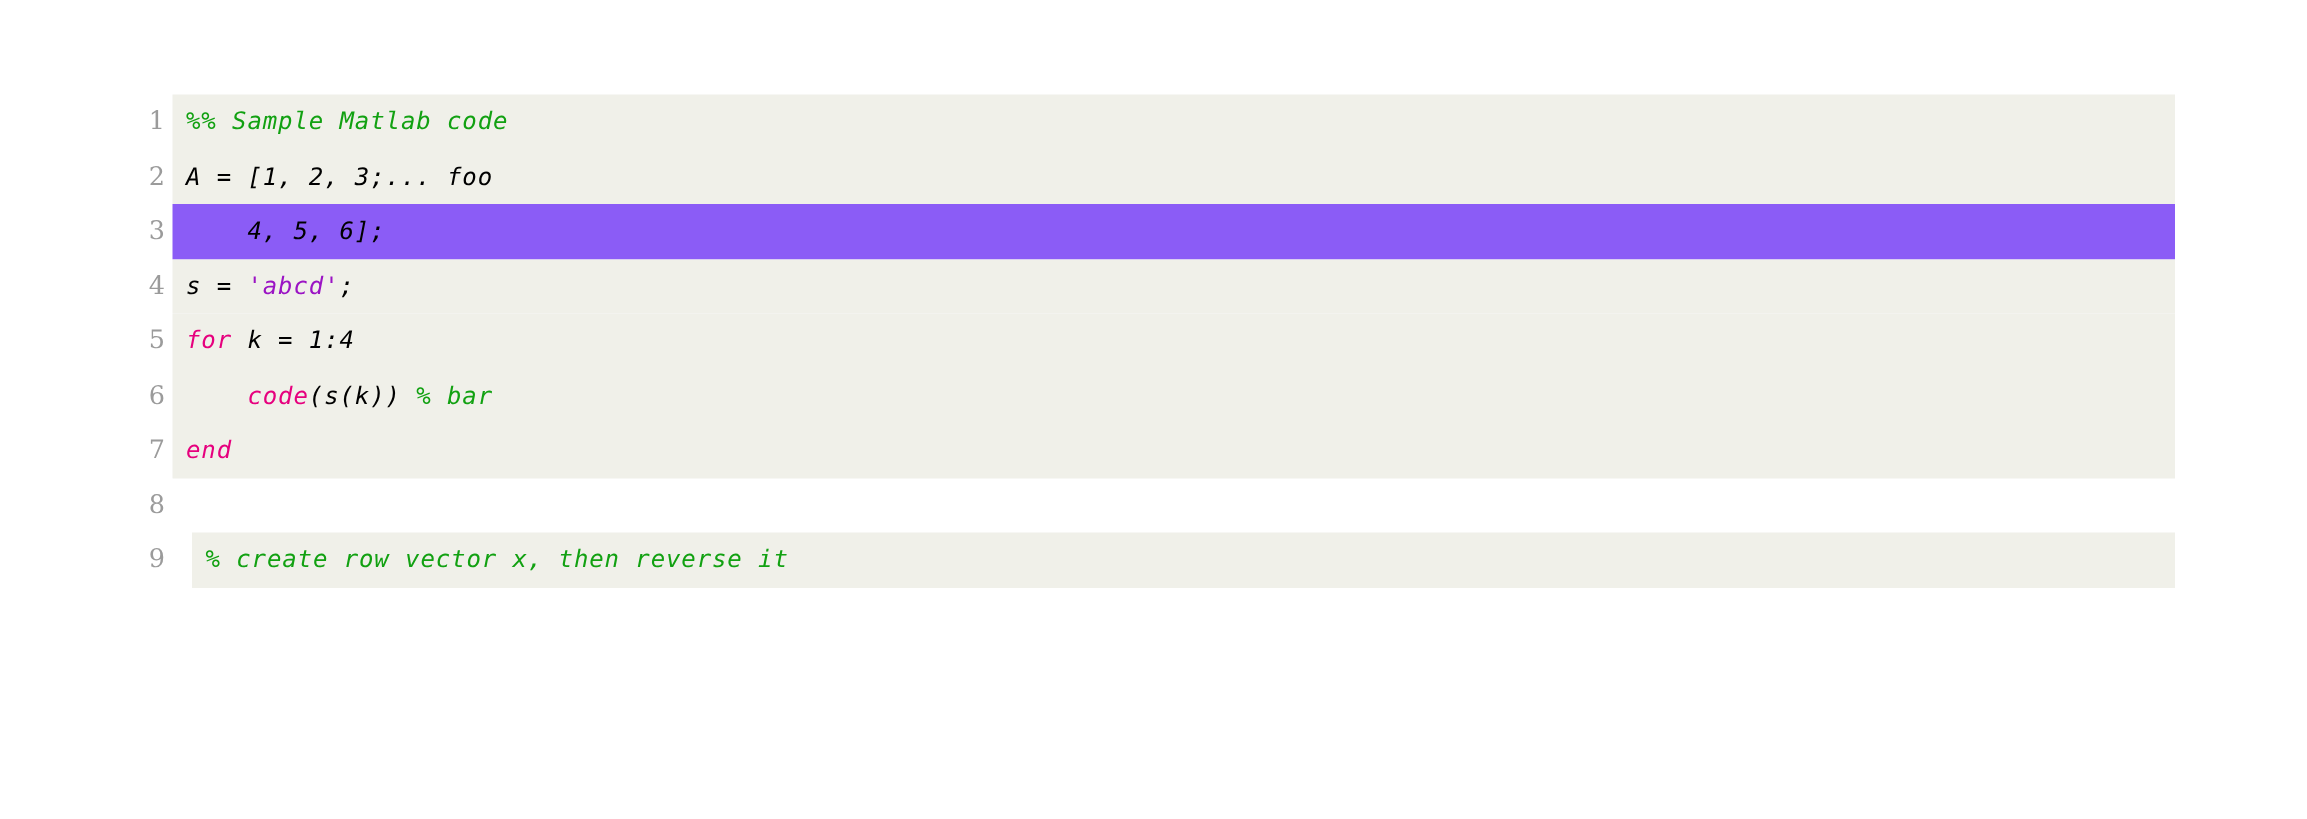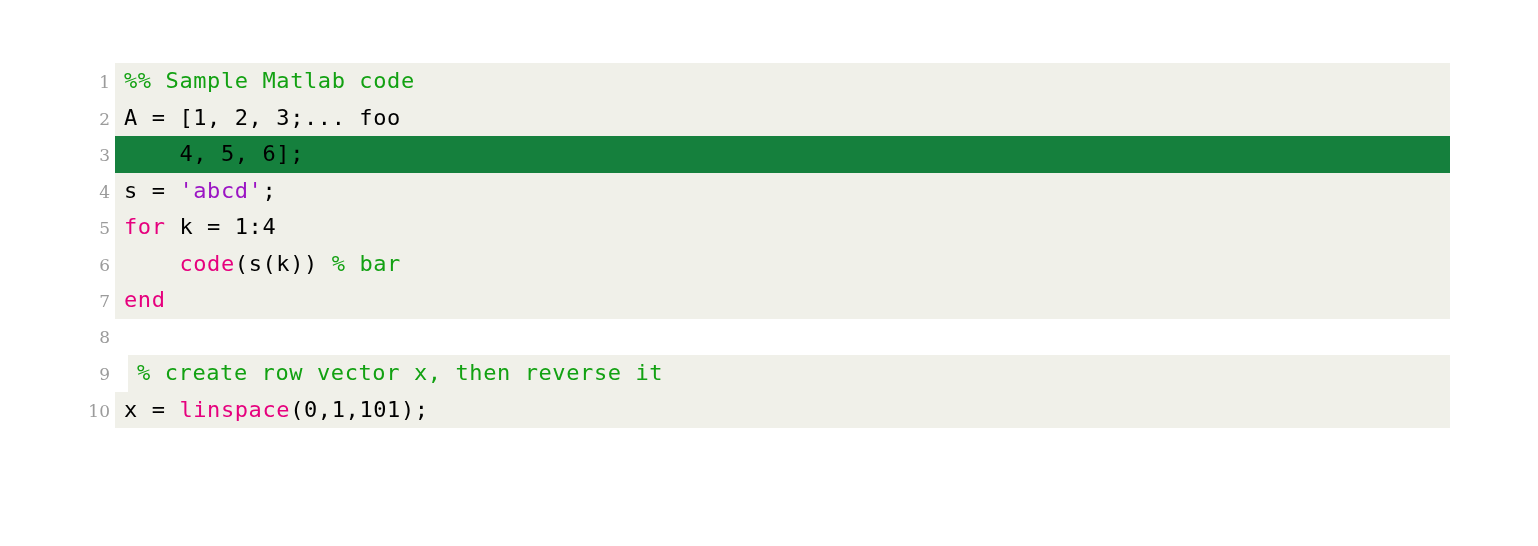--- a/index.html
+++ b/index.html
@@ -45,39 +45,39 @@
     user-select: none;
   }
 
   
   .linecode {
     flex: 1 1 auto;
     background: #F0F0E9;
     padding-left: 9px;
     box-sizing: border-box;
     font-family: "DejaVu Sans Mono", monospace;
-    font-size: 22px;
+    font-size: 16px;
     letter-spacing: 0.6px;
     color: #000000;
     overflow: hidden;
+    font-style: italic;
   }
 
   
   .tok-cmt { color: #12A112; }
   .tok-kw  { color: #E6007E; text-align: right; }
   .tok-str { color: #9B14C4; }
   .tok-pln { color: #000000; }
 </style>
 </head>
 <body>
 
 <div id="listing" style="background: rgb(255, 255, 255);">
     <div class="code-line"><span class="lineno" style="color: rgb(155, 155, 155);">1</span><span class="linecode" style="background: rgb(240, 240, 233);"><span class="tok-cmt">%% Sample Matlab code</span></span></div>
     <div class="code-line"><span class="lineno" style="color: rgb(155, 155, 155);">2</span><span class="linecode" style="background: rgb(240, 240, 233);"><span class="tok-pln">A = [1, 2, 3;... foo</span></span></div>
-    <div class="code-line"><span class="lineno" style="color: rgb(155, 155, 155);">3</span><span class="linecode" style="background: #15803d;"><span class="tok-pln">    4, 5, 6];</span></span></div>
+    <div class="code-line"><span class="lineno" style="color: rgb(155, 155, 155);">3</span><span class="linecode" style="background: #8b5cf6;"><span class="tok-pln">    4, 5, 6];</span></span></div>
     <div class="code-line"><span class="lineno" style="color: rgb(155, 155, 155);">4</span><span class="linecode" style="background: rgb(240, 240, 233);"><span class="tok-pln">s = </span><span class="tok-str">'abcd'</span><span class="tok-pln">;</span></span></div>
     <div class="code-line"><span class="lineno" style="color: rgb(155, 155, 155);">5</span><span class="linecode" style="background: rgb(240, 240, 233);"><span class="tok-kw">for</span><span class="tok-pln"> k = 1:4</span></span></div>
     <div class="code-line"><span class="lineno" style="color: rgb(155, 155, 155);">6</span><span class="linecode" style="background: rgb(240, 240, 233);"><span class="tok-pln">    </span><span class="tok-kw">code</span><span class="tok-pln">(s(k)) </span><span class="tok-cmt">% bar</span></span></div>
     <div class="code-line"><span class="lineno" style="color: rgb(155, 155, 155);">7</span><span class="linecode" style="background: rgb(240, 240, 233);"><span class="tok-kw">end</span></span></div>
     <div class="code-line"><span class="lineno" style="color: rgb(155, 155, 155);">8</span><span class="linecode" style="background: rgb(240, 240, 233);"><span class="tok-pln"></span></span></div>
     <div class="code-line"><span class="lineno" style="color: rgb(155, 155, 155);">9</span><span class="linecode" style="background: rgb(240, 240, 233); margin-left: 13px;"><span class="tok-cmt">% create row vector x, then reverse it</span></span></div>
-    <div class="code-line"><span class="lineno" style="color: rgb(155, 155, 155);">10</span><span class="linecode" style="background: rgb(240, 240, 233);"><span class="tok-pln">x = </span><span class="tok-kw">linspace</span><span class="tok-pln">(0,1,101);</span></span></div>
   </div>
 
 </body></html>

